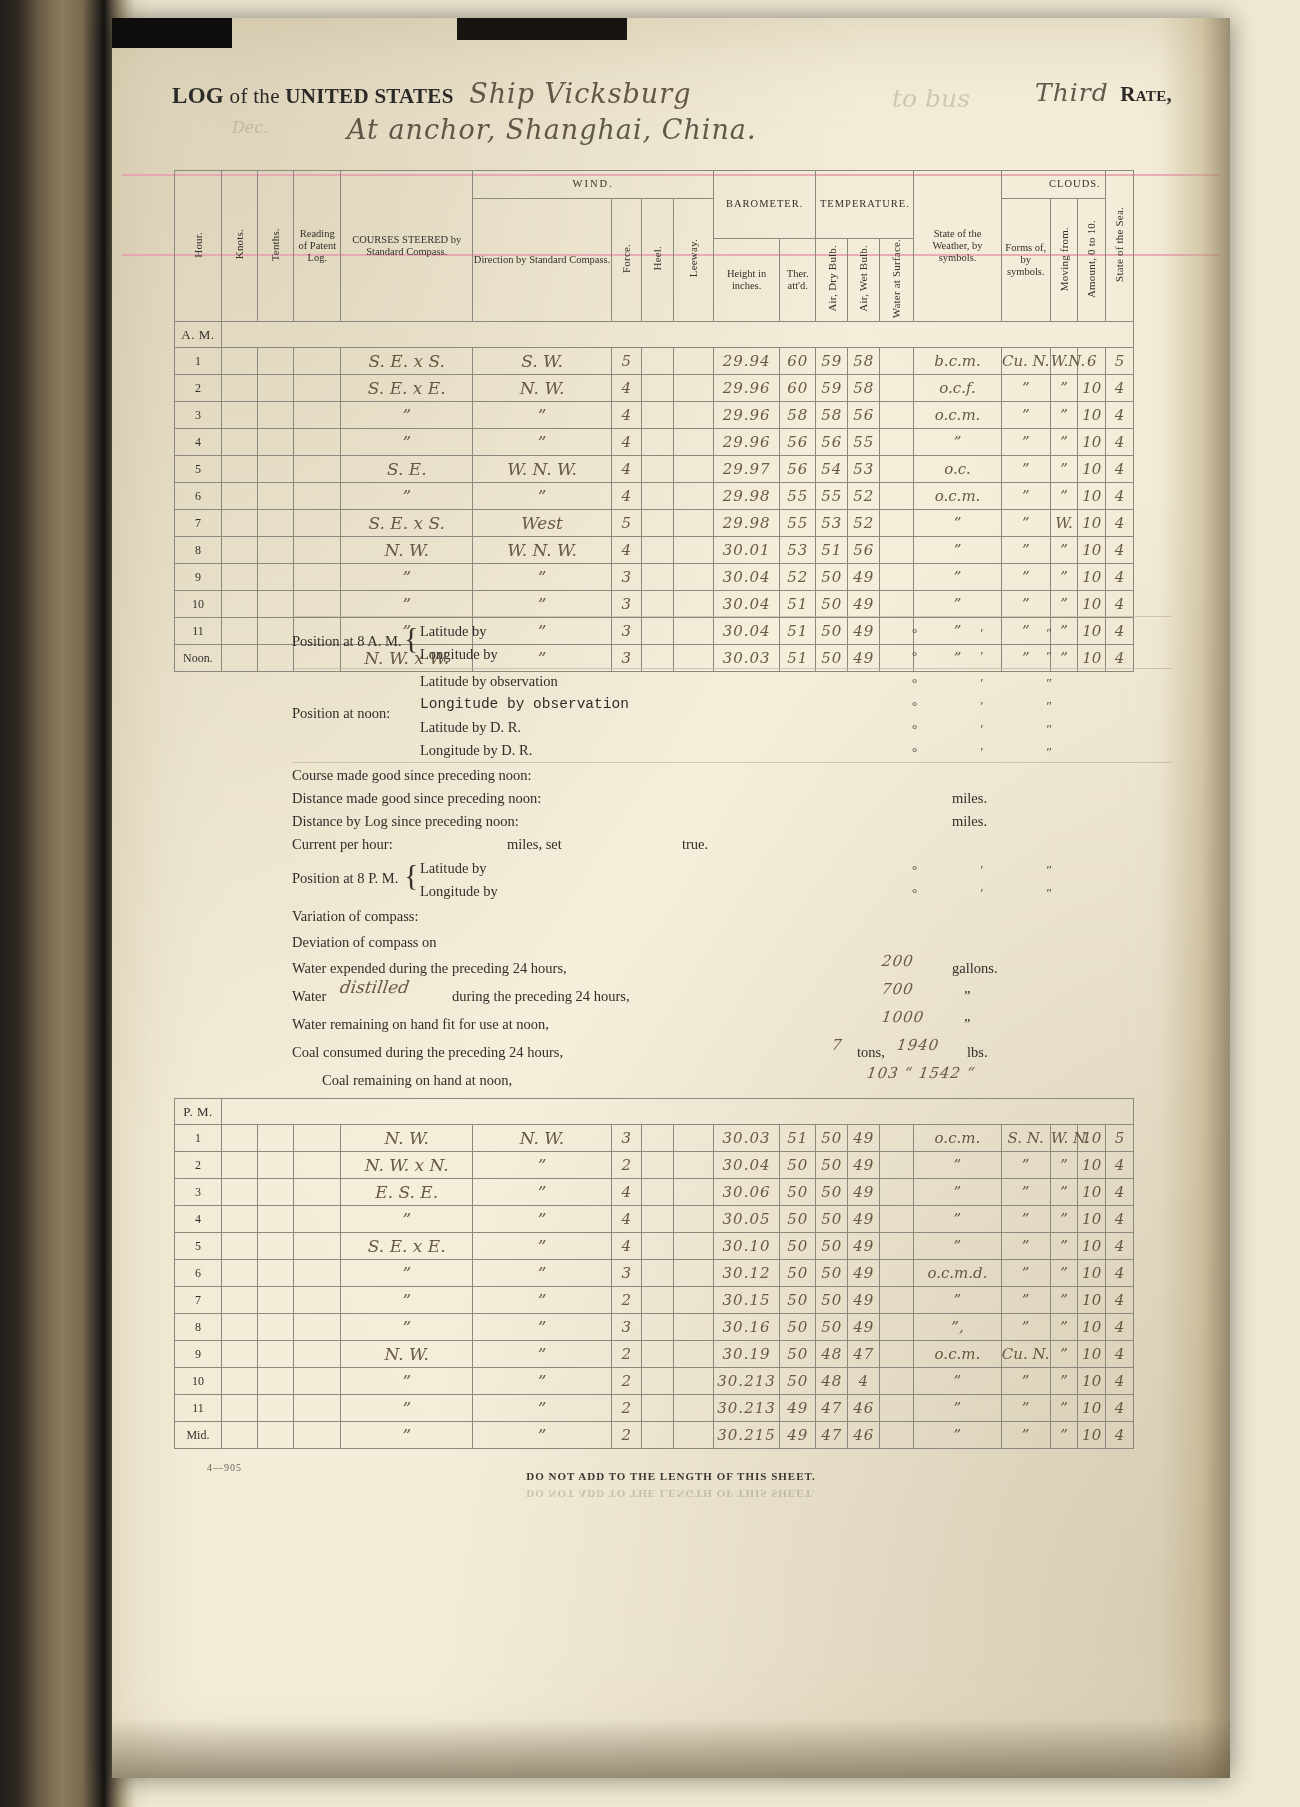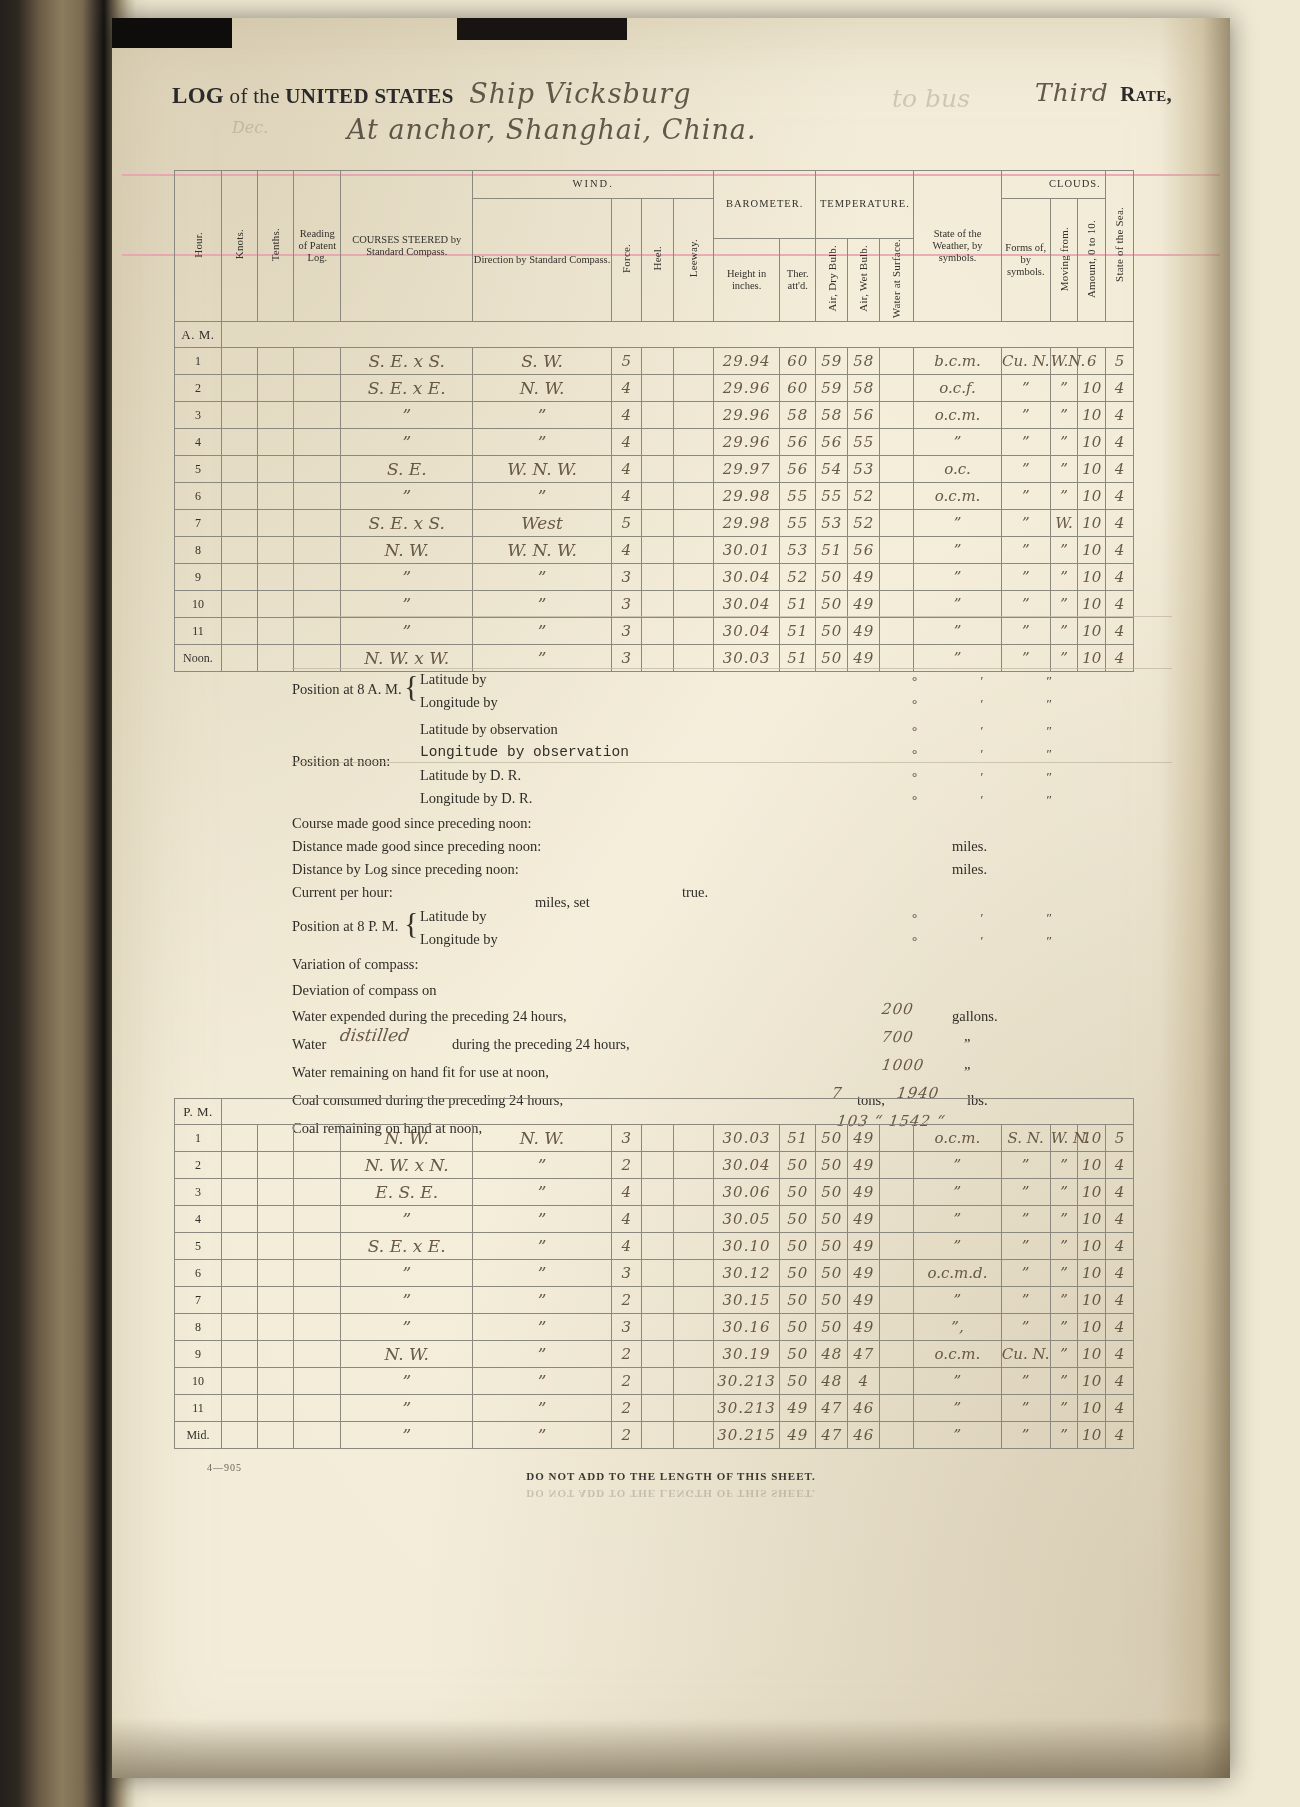--- a/index.html
+++ b/index.html
@@ -454,21 +454,21 @@
             <td><span class="hand sm">”</span></td>
             <td><span class="hand sm">10</span></td>
             <td><span class="hand sm">4</span></td>
           </tr>
         </tbody>
     </table>
 
     <div class="form">
       <div class="hline" style="top:-6px;"></div>
 
-      <div class="row" style="height:46px;margin-top:48px;">
+      <div class="row" style="height:46px;">
         <span class="lbl" style="top:12px;">Position at 8 A. M.</span>
         <span class="brace" style="top:4px;">{</span>
         <span class="sub" style="top:2px;">Latitude by</span>
         <span class="sub" style="top:25px;">Longitude by</span>
         <span class="deg" style="top:4px;">°   ′   ″</span>
         <span class="deg" style="top:27px;">°   ′   ″</span>
       </div>
 
       <div class="hline" style="top:46px;"></div>
       <div class="row" style="height:96px;">
@@ -490,21 +490,21 @@
       <div class="row" style="height:23px;">
         <span class="lbl" style="top:4px;">Distance made good since preceding noon:</span>
         <span class="rt" style="left:660px;top:4px;">miles.</span>
       </div>
       <div class="row" style="height:23px;">
         <span class="lbl" style="top:4px;">Distance by Log since preceding noon:</span>
         <span class="rt" style="left:660px;top:4px;">miles.</span>
       </div>
       <div class="row" style="height:26px;">
         <span class="lbl" style="top:4px;">Current per hour:</span>
-        <span class="rt" style="left:215px;top:14px;margin-left:28px;">miles, set</span>
+        <span class="rt" style="left:215px;top:4px;">miles, set</span>
         <span class="rt" style="left:390px;top:4px;">true.</span>
       </div>
 
       <div class="row" style="height:46px;">
         <span class="lbl" style="top:12px;">Position at 8 P. M.</span>
         <span class="brace" style="top:4px;">{</span>
         <span class="sub" style="top:2px;">Latitude by</span>
         <span class="sub" style="top:25px;">Longitude by</span>
         <span class="deg" style="top:4px;">°   ′   ″</span>
         <span class="deg" style="top:27px;">°   ′   ″</span>
@@ -534,21 +534,21 @@
         <span class="rt hand num" style="left:590px;top:-3px;">1000</span>
         <span class="rt" style="left:672px;top:4px;">”</span>
       </div>
       <div class="row" style="height:28px;">
         <span class="lbl" style="top:4px;">Coal consumed during the preceding 24 hours,</span>
         <span class="rt hand num" style="left:540px;top:-3px;">7</span>
         <span class="rt" style="left:565px;top:4px;">tons,</span>
         <span class="rt hand num" style="left:605px;top:-3px;">1940</span>
         <span class="rt" style="left:675px;top:4px;text-align:right;">lbs.</span>
       </div>
-      <div class="row" style="height:28px;">
+      <div class="row" style="height:28px;margin-left:30px;">
         <span class="lbl" style="top:4px;">Coal remaining on hand at noon,</span>
         <span class="rt hand num" style="left:545px;top:-3px;">103 “  1542 “</span>
       </div>
     </div>
 
     <table class="grid" id="pm-grid" style="left:62px;top:1080px;width:960px;">
       <colgroup>
         <col style="width:44px">
           <col style="width:34px">
           <col style="width:34px">

